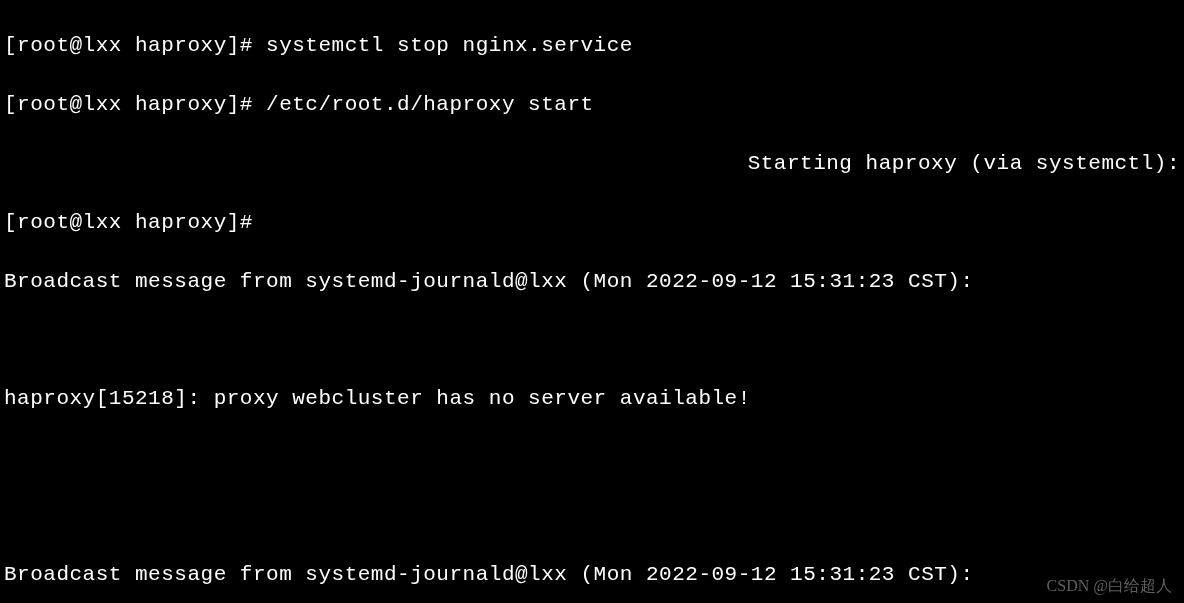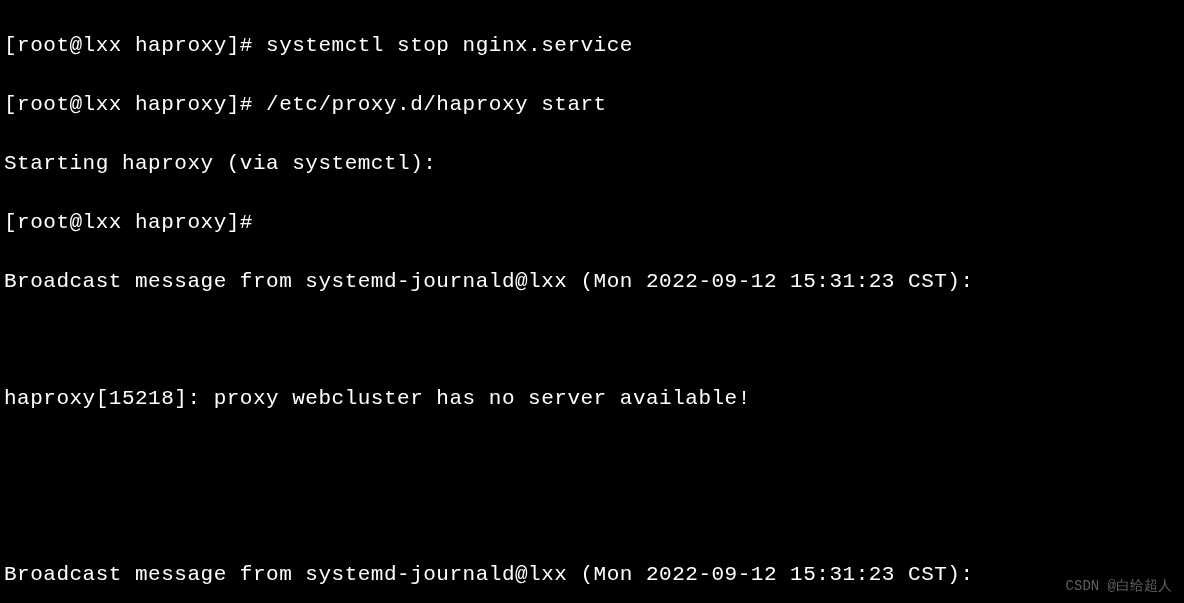--- a/index.html
+++ b/index.html
@@ -22,49 +22,49 @@
     .terminal {
       white-space: pre;
       letter-spacing: 0.5px;
     }
     .line {
       display: block;
       min-height: 1.4em;
     }
     .status-line {
       display: flex;
-      justify-content: space-between;
+      justify-content: flex-end;
       width: 100%;
     }
     .status-right {
       display: inline-block;
     }
     .bracket {
       color: #ffffff;
     }
     .ok-text {
       color: #00cc00;
       padding: 0 12px;
     }
     .watermark {
       position: absolute;
       bottom: 6px;
       right: 12px;
       color: #888888;
-      font-size: 14px;
+      font-size: 16px;
       opacity: 0.7;
-      font-family: Liberation Mono, monospace;
+      font-family: Liberation Serif, serif;
     }
   </style>
 </head>
 <body>
 
 <div class="terminal">
 <span class="line"><span>[root@lxx haproxy]# </span><span>systemctl stop nginx.service</span></span>
-<span class="line"><span>[root@lxx haproxy]# </span><span>/etc/proxy.d/haproxy start</span></span>
+<span class="line"><span>[root@lxx haproxy]# </span><span>/etc/root.d/haproxy start</span></span>
 <span class="line status-line"><span>Starting haproxy (via systemctl):</span></span>
 <span class="line"><span>[root@lxx haproxy]#</span></span>
 <span class="line">Broadcast message from systemd-journald@lxx (Mon 2022-09-12 15:31:23 CST):</span>
 <span class="line"></span>
 <span class="line">haproxy[15218]: proxy webcluster has no server available!</span>
 <span class="line"></span>
 <span class="line"></span>
 <span class="line">Broadcast message from systemd-journald@lxx (Mon 2022-09-12 15:31:23 CST):</span>
 
 

